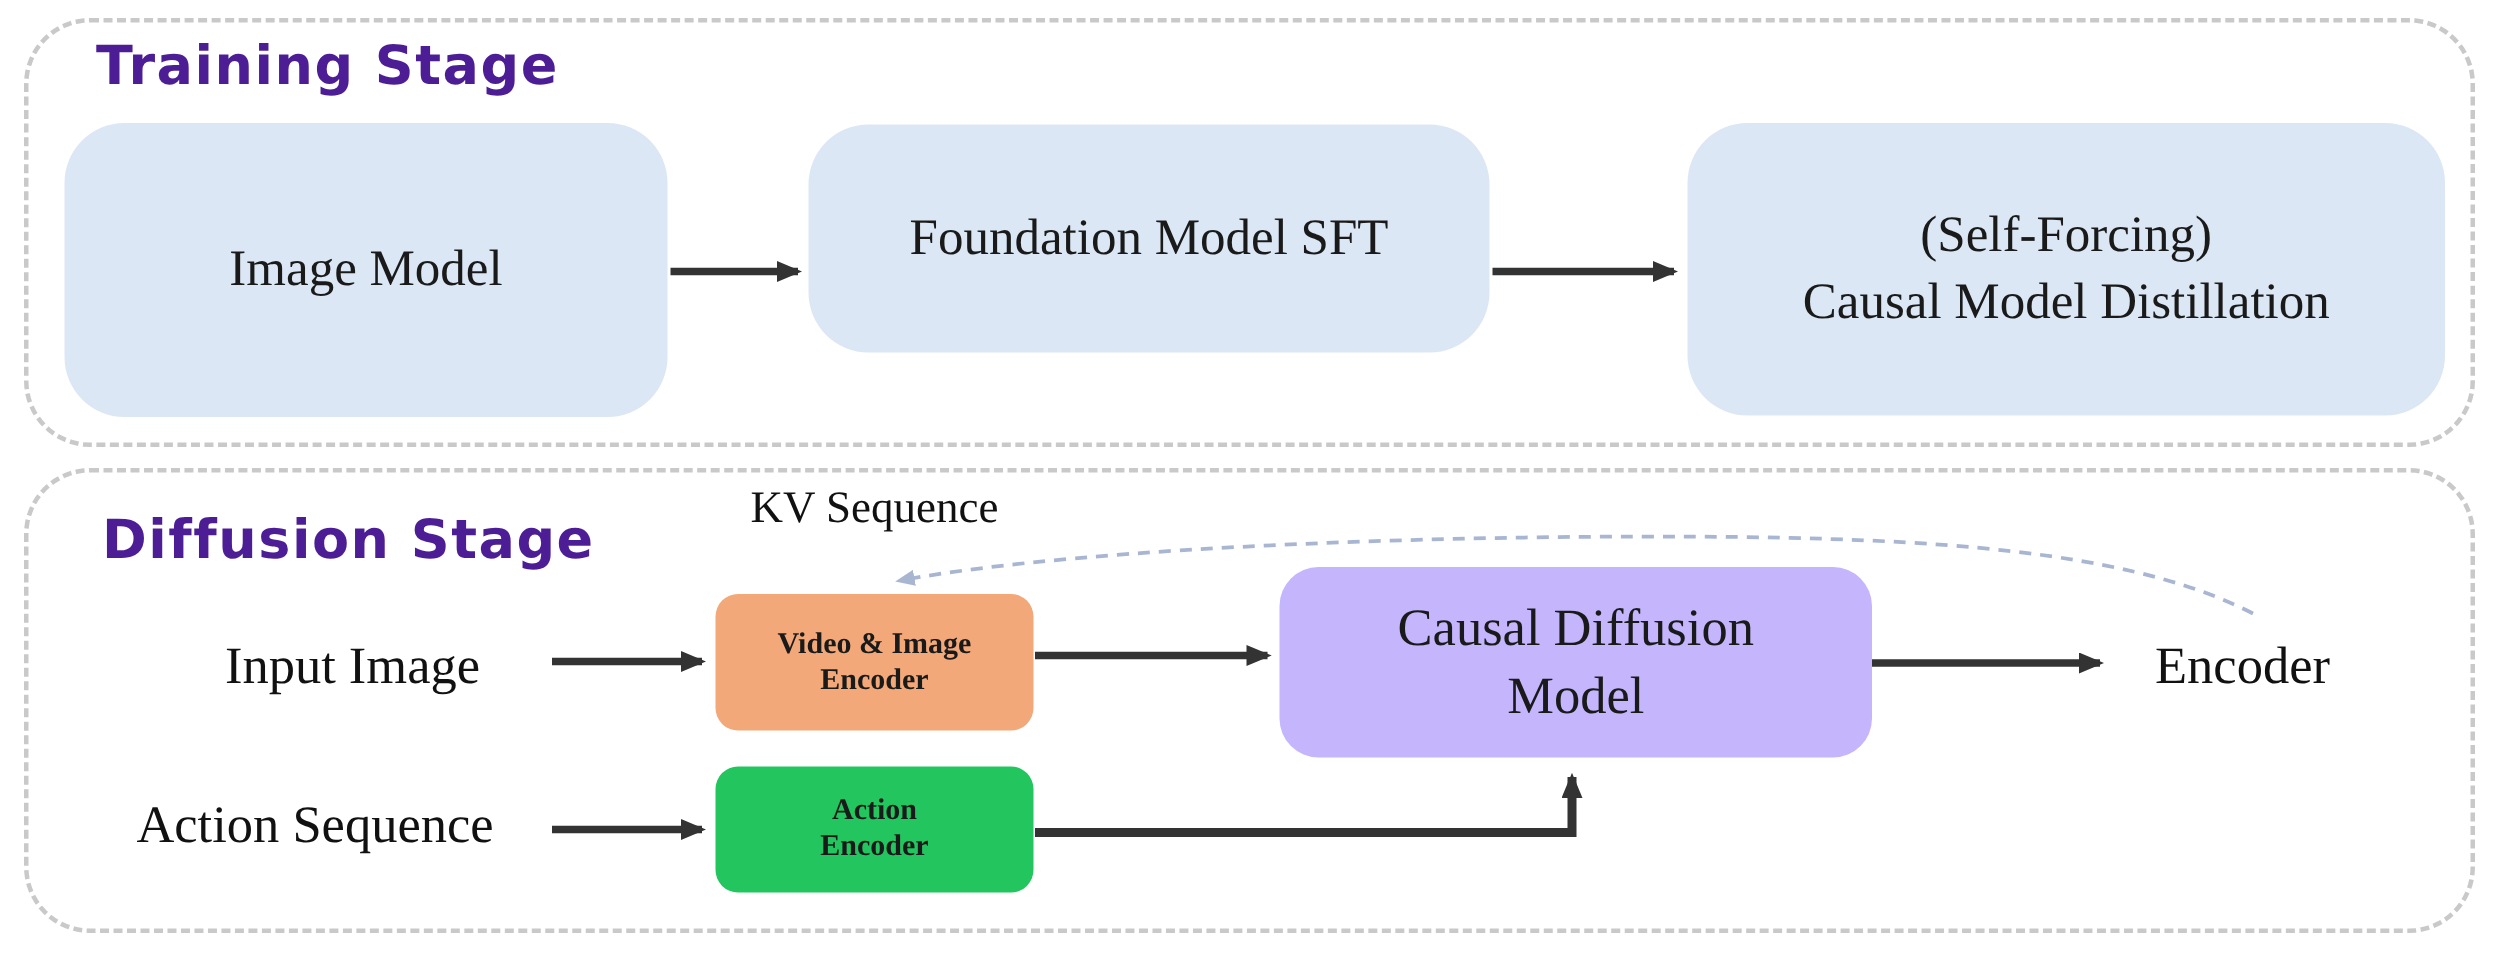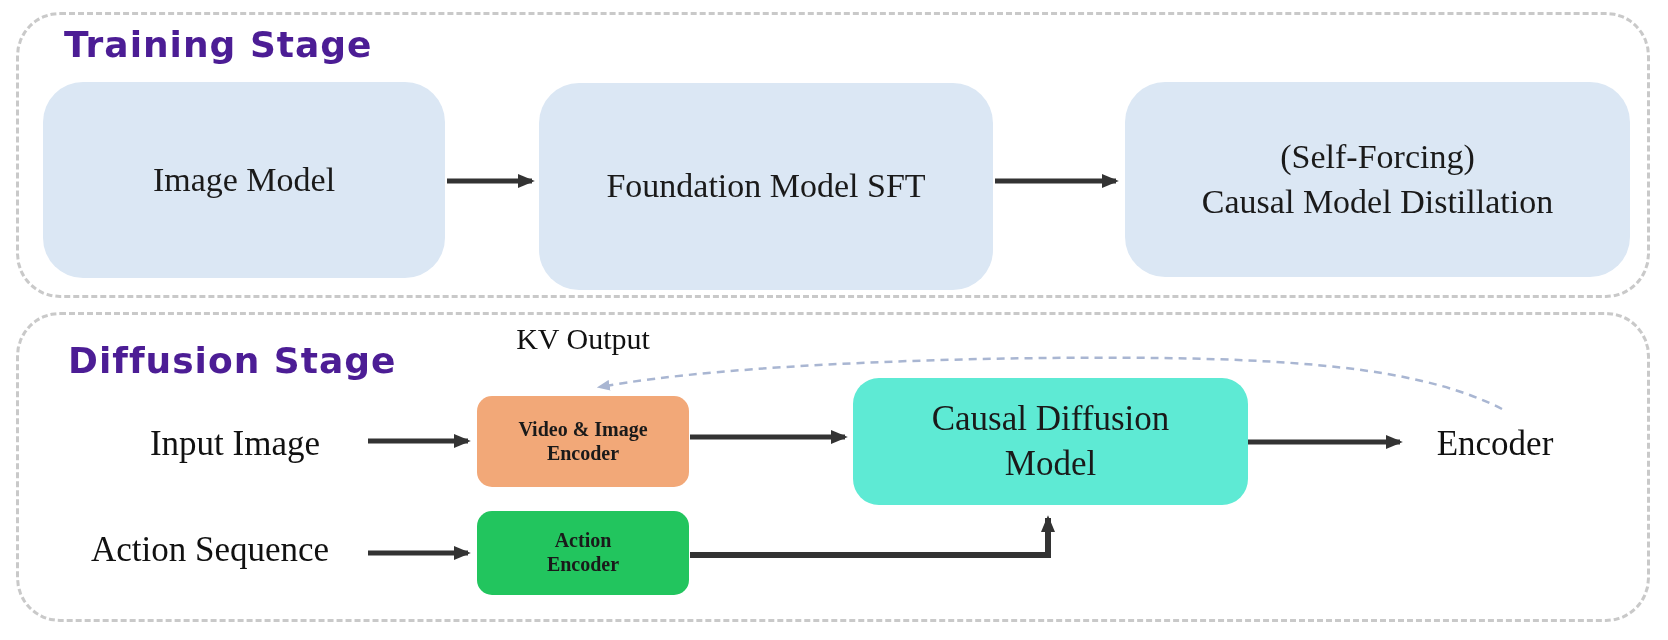--- a/index.html
+++ b/index.html
@@ -36,21 +36,21 @@
     box-sizing:border-box;
     color:#1a1a1a;
   }
   .blue-box{
     background:#dbe7f4;
     border-radius:40px;
     font-size:34px;
     line-height:1.32;
   }
   .model-box{
-    background:#5eead4;
+    background:#c4b5fd;
     border-radius:26px;
     font-size:35px;
     line-height:1.28;
   }
   .encoder-box{
     border-radius:15px;
     font-weight:700;
     font-size:20px;
     line-height:1.18;
   }
@@ -80,33 +80,33 @@
 
 <div class="canvas">
 
   <div class="stage-panel" id="training-panel"></div>
   <div class="stage-title" style="left:64px;top:24px;">Training Stage</div>
 
   <div class="flow-box blue-box" style="left:43px;top:82px;width:402px;height:196px;">
     <span>Image Model</span>
   </div>
 
-  <div class="flow-box blue-box" style="left:539px;top:83px;width:454px;height:207px;">
+  <div class="flow-box blue-box" style="left:539px;top:83px;width:454px;height:152px;">
     <span>Foundation Model SFT</span>
   </div>
 
   <div class="flow-box blue-box" style="left:1125px;top:82px;width:505px;height:195px;">
     <span>(Self-Forcing)</span>
     <span>Causal Model Distillation</span>
   </div>
 
   <div class="stage-panel" id="inference-panel"></div>
   <div class="stage-title" style="left:68px;top:340px;">Diffusion Stage</div>
 
-  <div class="kv-label" style="left:498px;top:322px;width:170px;">KV Output</div>
+  <div class="kv-label" style="left:498px;top:322px;width:170px;">KV Sequence</div>
 
   <div class="io-label" style="left:50px;top:530px;width:320px;">Action Sequence</div>
 
   <div class="io-label" style="left:100px;top:424px;width:270px;">Input Image</div>
 
   <div class="flow-box encoder-box" id="video-image-encoder" style="left:477px;top:396px;width:212px;height:91px;">
     <span>Video &amp; Image</span>
     <span>Encoder</span>
   </div>
 

